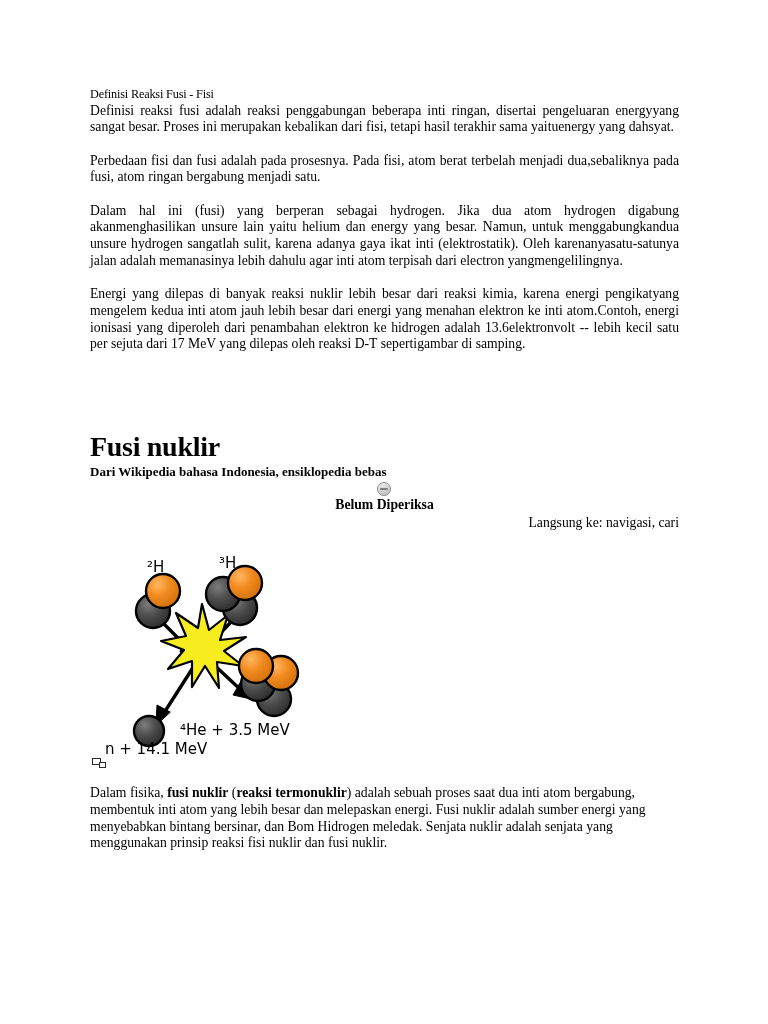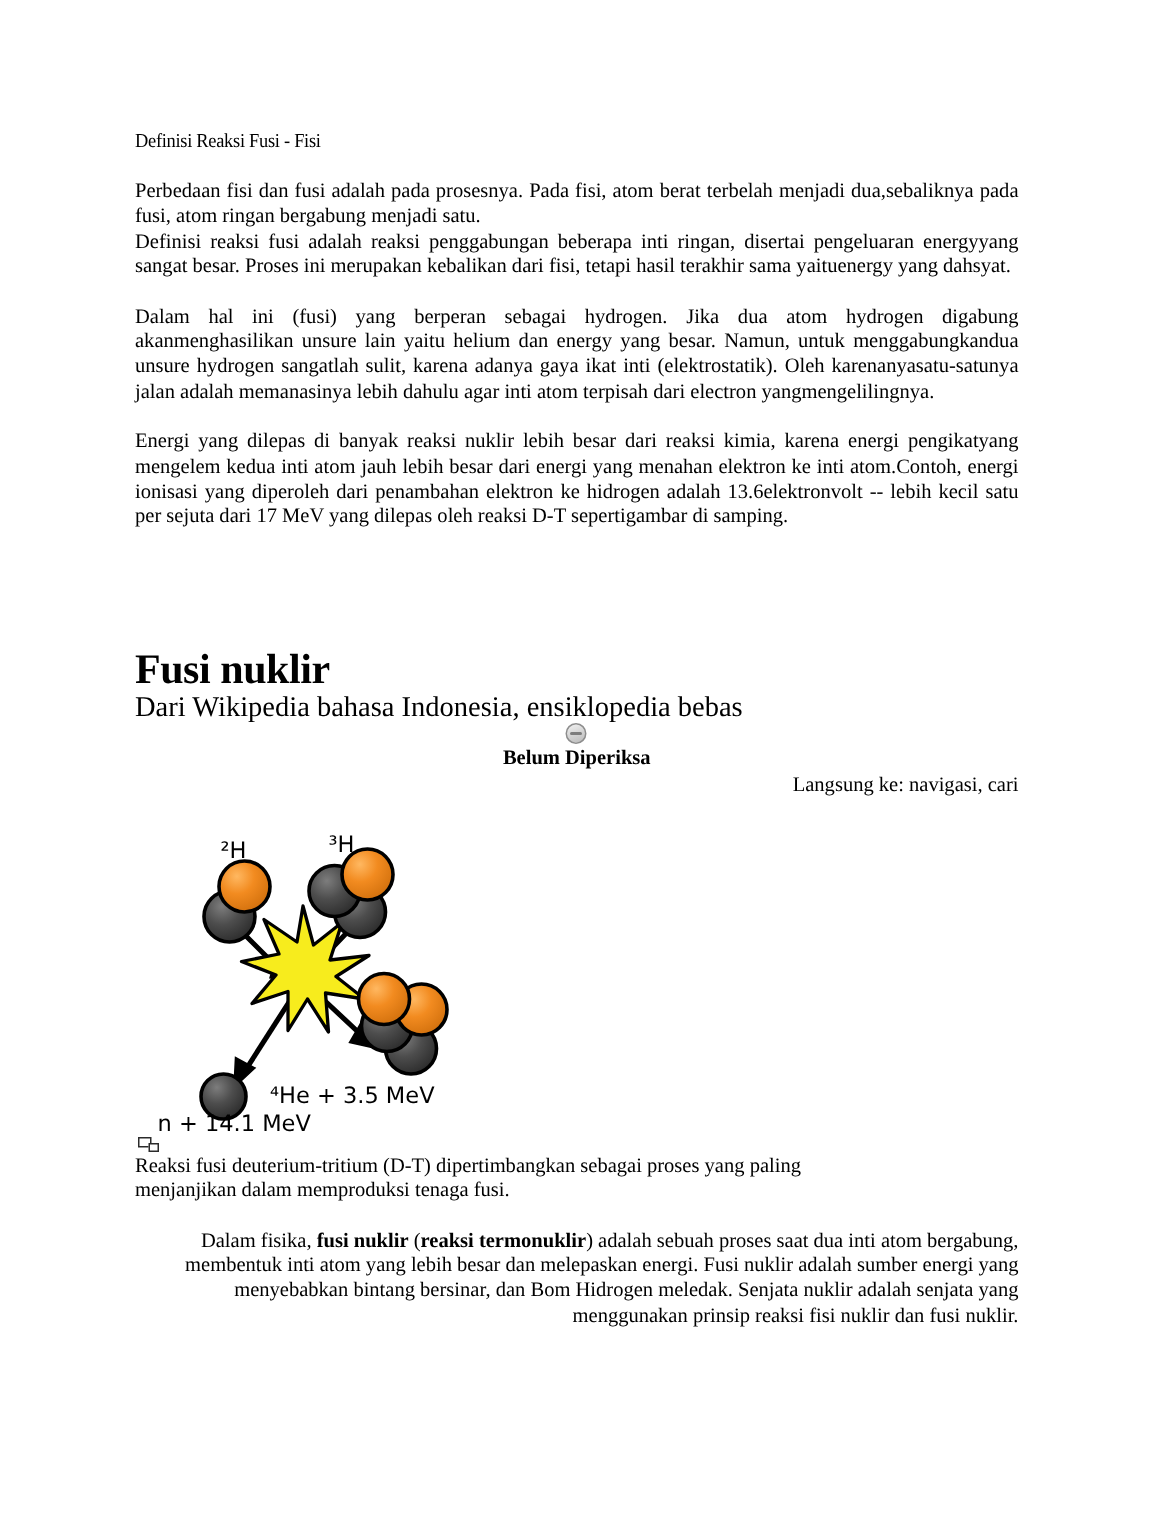--- a/index.html
+++ b/index.html
@@ -59,22 +59,23 @@
     margin: 0;
     padding: 0;
     font-size: 28px;
     font-weight: bold;
     line-height: 32px;
     letter-spacing: -0.3px;
   }
   .title-wrap { margin-top: 78px; }
 
   .meta-line {
-    font-size: 19px;
+    font-size: 13px;
     line-height: 17.5px;
+    font-weight: bold;
   }
 
   .review-row {
     display: flex;
     align-items: center;
     line-height: 17.5px;
     margin-top: 1px;
     flex-direction: column;
   }
   .review-icon {
@@ -150,35 +151,35 @@
     width: 512px;
     text-align: left;
   }
 
   .closing-par {
     margin: 0;
     margin-top: 16.7px;
     font-size: 13.7px;
     line-height: 16.7px;
     width: 589px;
-    text-align: right;
+    text-align: left;
   }
   .closing-par b { font-weight: bold; }
 </style>
 </head>
 <body>
 
 <div class="page">
   <div class="content">
 
     <div class="subhead-line">Definisi Reaksi Fusi - Fisi</div>
 
+    <p class="body-par">Definisi reaksi fusi adalah reaksi penggabungan beberapa inti ringan, disertai pengeluaran energyyang sangat besar. Proses ini merupakan kebalikan dari fisi, tetapi hasil terakhir sama yaituenergy yang dahsyat.</p>
+
     <p class="body-par gap">Perbedaan fisi dan fusi adalah pada prosesnya. Pada fisi, atom berat terbelah menjadi dua,sebaliknya pada fusi, atom ringan bergabung menjadi satu.</p>
-
-    <p class="body-par">Definisi reaksi fusi adalah reaksi penggabungan beberapa inti ringan, disertai pengeluaran energyyang sangat besar. Proses ini merupakan kebalikan dari fisi, tetapi hasil terakhir sama yaituenergy yang dahsyat.</p>
 
     <p class="body-par gap">Dalam hal ini (fusi) yang berperan sebagai hydrogen. Jika dua atom hydrogen digabung akanmenghasilikan unsure lain yaitu helium dan energy yang besar. Namun, untuk menggabungkandua unsure hydrogen sangatlah sulit, karena adanya gaya ikat inti (elektrostatik). Oleh karenanyasatu-satunya jalan adalah memanasinya lebih dahulu agar inti atom terpisah dari electron yangmengelilingnya.</p>
 
     <p class="body-par gap">Energi yang dilepas di banyak reaksi nuklir lebih besar dari reaksi kimia, karena energi pengikatyang mengelem kedua inti atom jauh lebih besar dari energi yang menahan elektron ke inti atom.Contoh, energi ionisasi yang diperoleh dari penambahan elektron ke hidrogen adalah 13.6elektronvolt -- lebih kecil satu per sejuta dari 17 MeV yang dilepas oleh reaksi D-T sepertigambar di samping.</p>
 
     <div class="title-wrap">
       <h1 class="article-title">Fusi nuklir</h1>
     </div>
 
     <div class="meta-line">Dari Wikipedia bahasa Indonesia, ensiklopedia bebas</div>
@@ -249,20 +250,19 @@
           <text x="-1" y="198" font-family="DejaVu Sans, sans-serif" font-size="15" fill="#000">n + 14.1 MeV</text>
         </svg>
       </div>
 
       <div class="magnify-icon">
         <span class="big"></span>
         <span class="small"></span>
       </div>
     </div>
 
-    <p class="caption">Reaksi fusi deuterium-tritium (D-T) dipertimbangkan sebagai proses yang paling menjanjikan dalam memproduksi tenaga fusi.</p>
 
     <p class="closing-par">
       <span>Dalam fisika, </span><b>fusi nuklir</b><span> (</span><b>reaksi termonuklir</b><span>) adalah sebuah proses saat dua inti atom bergabung, membentuk inti atom yang lebih besar dan melepaskan energi. Fusi nuklir adalah sumber energi yang menyebabkan bintang bersinar, dan Bom Hidrogen meledak. Senjata nuklir adalah senjata yang menggunakan prinsip reaksi fisi nuklir dan fusi nuklir.</span>
     </p>
 
   </div>
 </div>
 
 </body></html>

